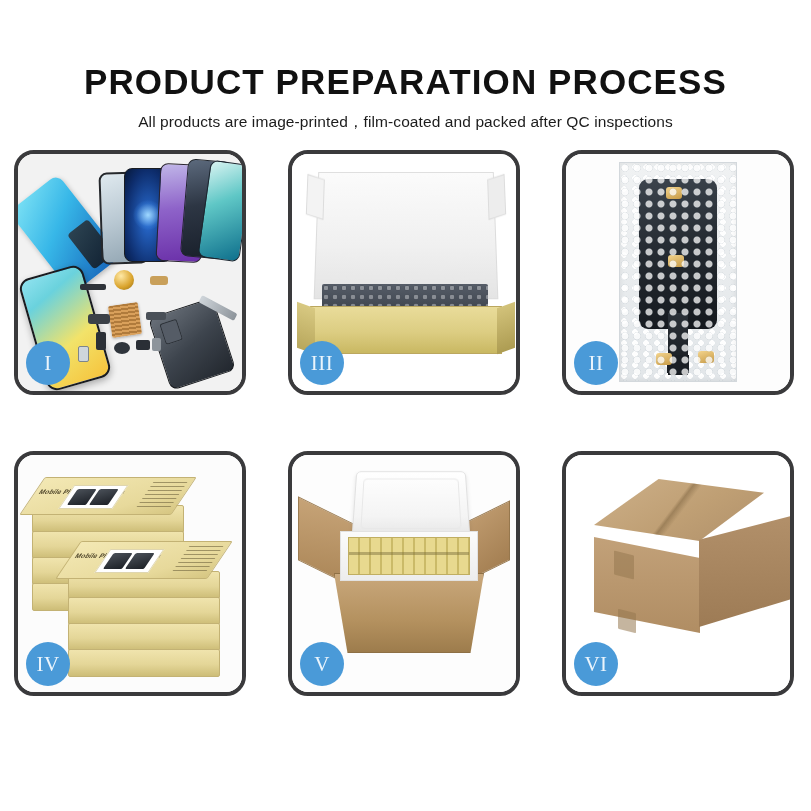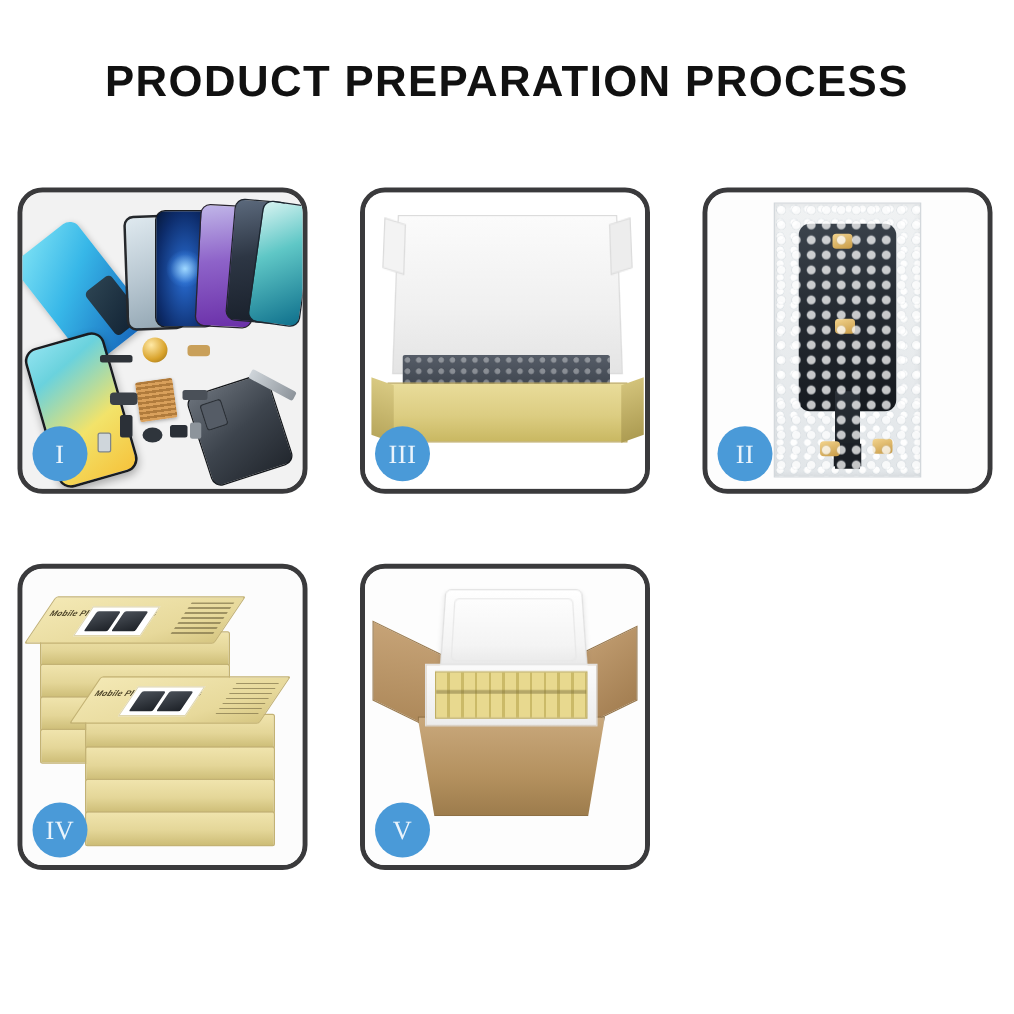--- a/index.html
+++ b/index.html
@@ -12,21 +12,21 @@
     height: 811px;
     font-family: "Liberation Sans", sans-serif;
     color: #1a1a1a;
     overflow: hidden;
     position: relative;
   }
 
   
   .header {
     text-align: center;
-    padding-top: 48px;
+    padding-top: 64px;
   }
   .page-title {
     font-size: 35px;
     font-weight: 700;
     letter-spacing: 1.1px;
     color: #111111;
     line-height: 1.05;
     margin: 0;
     white-space: nowrap;
   }
@@ -360,20 +360,21 @@
     position:absolute; background: rgba(150,120,80,.55); border-radius:1px;
   }
   .t1{ left:48px; top:98px; width:20px; height:24px; transform: skewY(14deg); }
   .t2{ left:52px; top:156px; width:18px; height:20px; transform: skewY(14deg); }
 </style>
 </head>
 <body>
 
 <div class="header">
   <h1 class="page-title">PRODUCT PREPARATION PROCESS</h1>
+  <p class="page-subtitle">All products are image-printed，film-coated and packed after QC inspections</p>
 </div>
 
 <div class="panel-grid">
 
   <div class="panel p1">
     <div class="panel-stage">
       <div class="ph ph-film"></div>
       <div class="ph ph-glass"></div>
       <div class="ph ph-blue"></div>
       <div class="ph ph-purple"></div>
@@ -455,14 +456,25 @@
       <div class="flap-l"></div>
       <div class="flap-r"></div>
       <div class="foam-lid"></div>
       <div class="carton-body"></div>
       <div class="foam-tray"></div>
       <div class="yellow-rows"></div>
     </div>
     <div class="panel-badge">V</div>
   </div>
 
+  <div class="panel p6">
+    <div class="panel-stage">
+      <div class="c6-top"></div>
+      <div class="c6-top-seam"></div>
+      <div class="c6-left"></div>
+      <div class="c6-right"></div>
+      <div class="c6-tape t1"></div>
+      <div class="c6-tape t2"></div>
+    </div>
+    <div class="panel-badge">VI</div>
+  </div>
 
 </div>
 
 </body></html>

